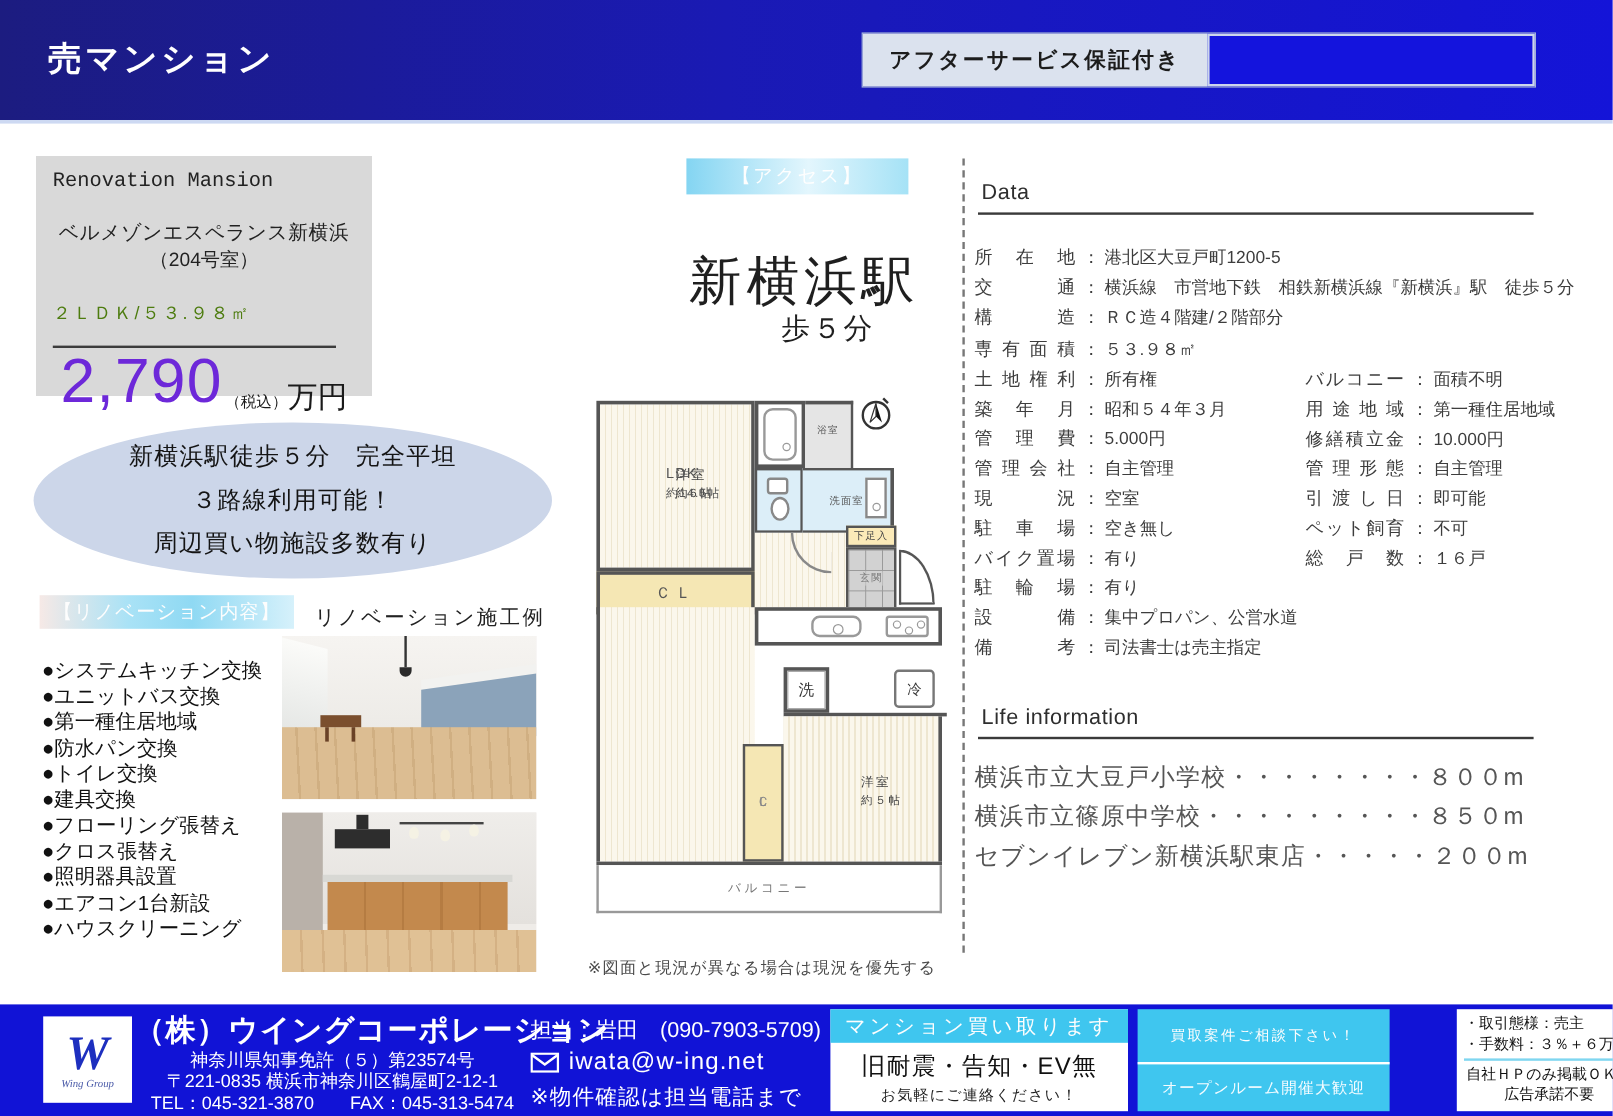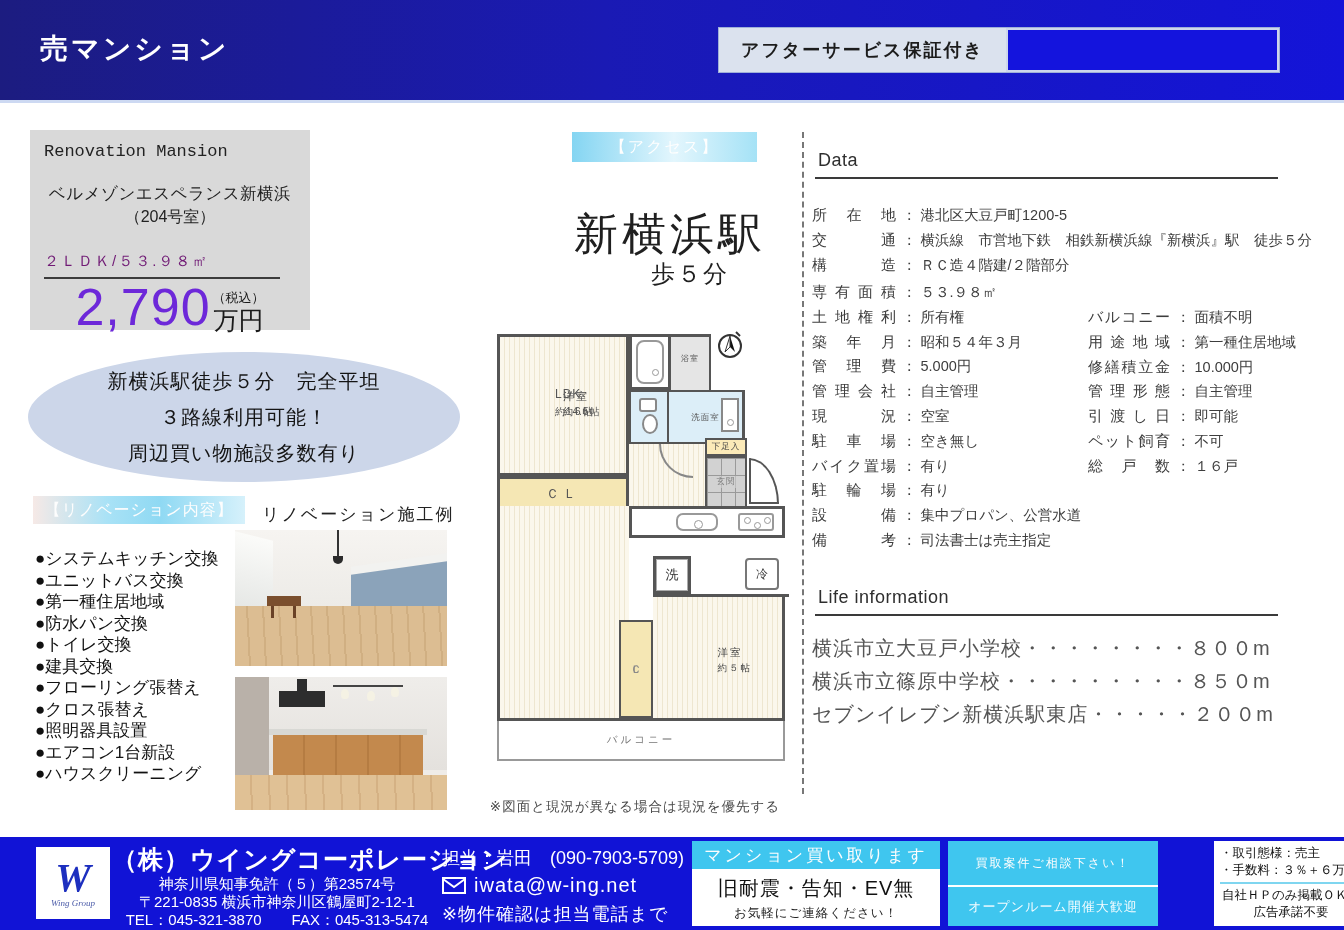--- a/index.html
+++ b/index.html
@@ -18,25 +18,25 @@
   .badge{left:718px;top:27px;width:562px;height:46px;display:flex;border:1px solid #9fb0d8;box-sizing:border-box;}
   .badge-label{background:#dbe2ee;color:#1c1c1c;font-size:18px;font-weight:bold;letter-spacing:2px;
     display:flex;align-items:center;justify-content:center;padding:0 22px;white-space:nowrap;}
   .badge-blank{flex:1;background:#1414dd;border:2px solid #cdd6ec;box-sizing:border-box;}
 
   
   .gray-box{left:30px;top:130px;width:280px;height:200px;background:#d9d9d9;box-sizing:border-box;padding:12px 14px;}
   .gb-cat{font-size:17px;color:#222;font-family:Liberation Mono, monospace;}
   .gb-name{font-size:16.5px;color:#222;text-align:center;margin-top:22px;letter-spacing:0.5px;}
   .gb-room{font-size:16px;color:#222;text-align:center;margin-top:2px;}
-  .gb-plan{font-size:15px;color:#701a75;letter-spacing:2px;border-bottom:2px solid #3c3c3c;
-    width:236px;margin-top:24px;padding-bottom:6px;}
+  .gb-plan{font-size:15px;color:#4d7c0f;letter-spacing:2px;border-bottom:2px solid #3c3c3c;
+    width:236px;margin-top:24px;padding-bottom:17px;}
   .gb-price-row{display:flex;justify-content:center;align-items:flex-end;margin-top:2px;}
   .gb-price{font-size:52px;color:#6d28d9;letter-spacing:1px;line-height:1.0;}
-  .gb-price-side{display:flex;flex-direction:column;align-items:center;margin-left:2px;}
+  .gb-price-side{display:flex;align-items:flex-end;margin-left:2px;}
   .gb-tax{font-size:13px;color:#1a1a1a;}
   .gb-unit{font-size:25px;color:#1a1a1a;line-height:1.05;}
 
   .ellipse{left:28px;top:352px;width:432px;height:130px;background:#ccd6e9;border-radius:50%;
     display:flex;flex-direction:column;justify-content:center;align-items:center;}
   .ellipse div{font-size:20px;color:#141414;line-height:36px;letter-spacing:1px;}
 
   .reno-head{left:33px;top:496px;width:212px;height:28px;
     background:linear-gradient(90deg,#f6e9e6 0%,#a9e2f6 35%,#8fd9f3 60%,#d6f1fb 100%);
     color:#fdfdfd;font-size:16px;letter-spacing:1px;display:flex;align-items:center;justify-content:center;}

